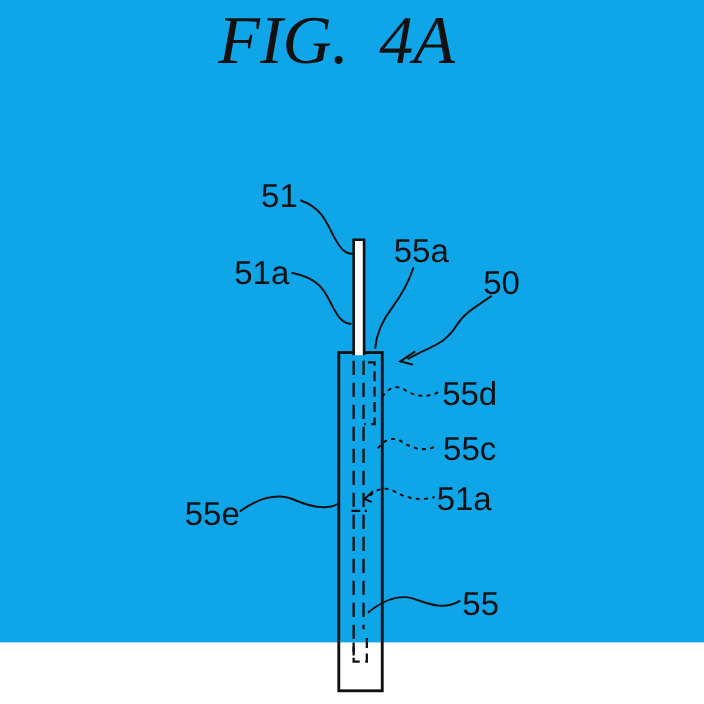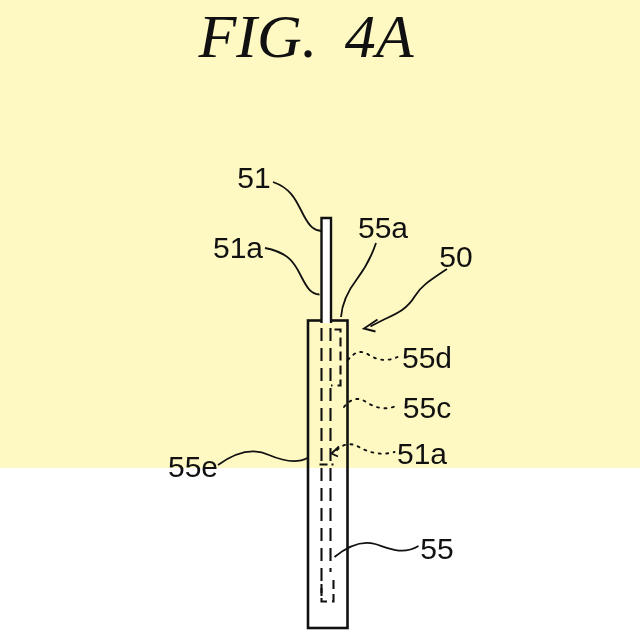--- a/index.html
+++ b/index.html
@@ -5,23 +5,23 @@
   html, body {
     margin: 0;
     padding: 0;
     width: 640px;
     height: 640px;
     background: #ffffff;
     overflow: hidden;
   }
   .figure-wrap {
     width: 640px;
-    height: 468px;
+    height: 584px;
     position: relative;
-    background: #fef9c3;
+    background: #0ea5e9;
   }
   svg { display: block; }
   
   .ink        { stroke: #111111; fill: none; }
   .outline    { stroke-width: 2.6; }
   .strip      { stroke-width: 2.4; fill: #ffffff; }
   .hiddenline { stroke-width: 2.1; stroke-dasharray: 13 7; }
   .hiddenshort{ stroke-width: 2.1; stroke-dasharray: 9 5; }
   .tipline    { stroke-width: 2.1; stroke-dasharray: 8 4 2 4; }
   .leader     { stroke-width: 1.8; }

